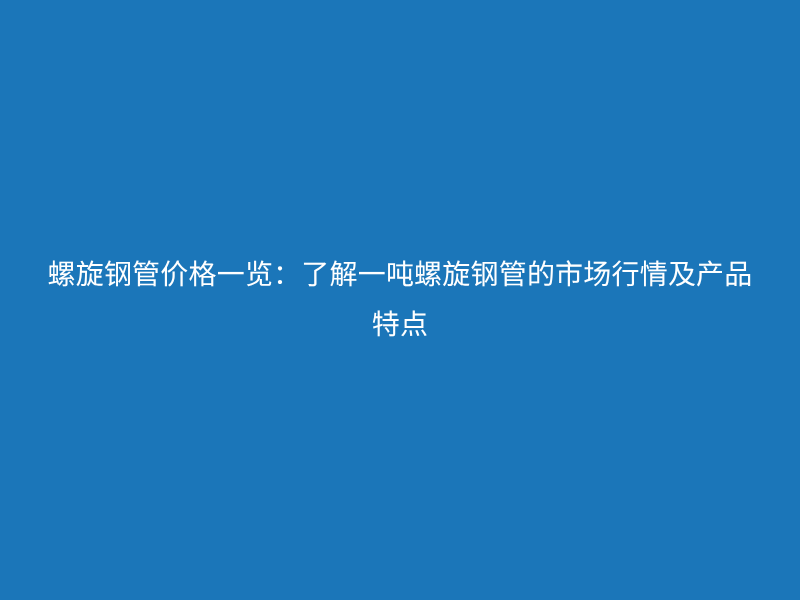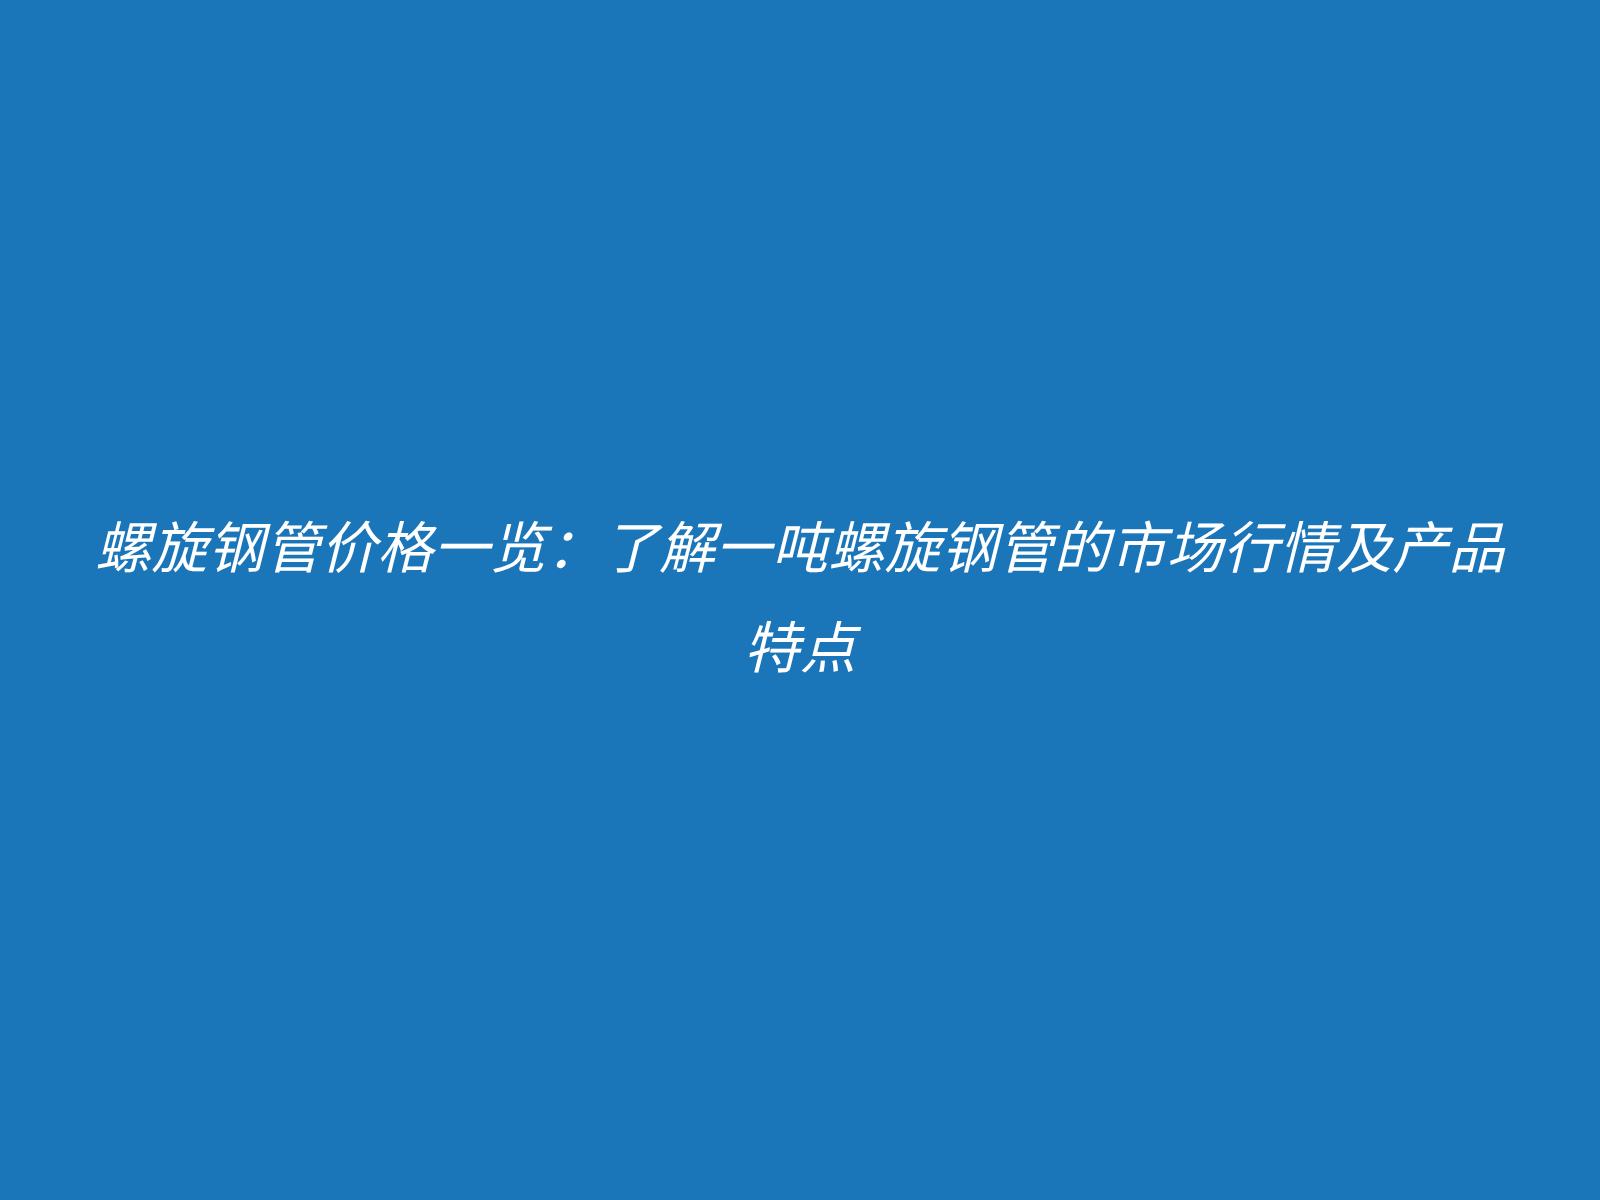--- a/index.html
+++ b/index.html
@@ -19,21 +19,20 @@
   
   .banner {
     position: relative;
     box-sizing: border-box;
     width: 800px;
     height: 600px;
     background-color: #1b76b9;
     display: flex;
     align-items: center;
     justify-content: center;
-    font-style: italic;
   }
 
   
   .title-block {
     position: absolute;
     left: 0;
     right: 0;
     top: 250px;
     padding: 0 36px;
     box-sizing: border-box;

